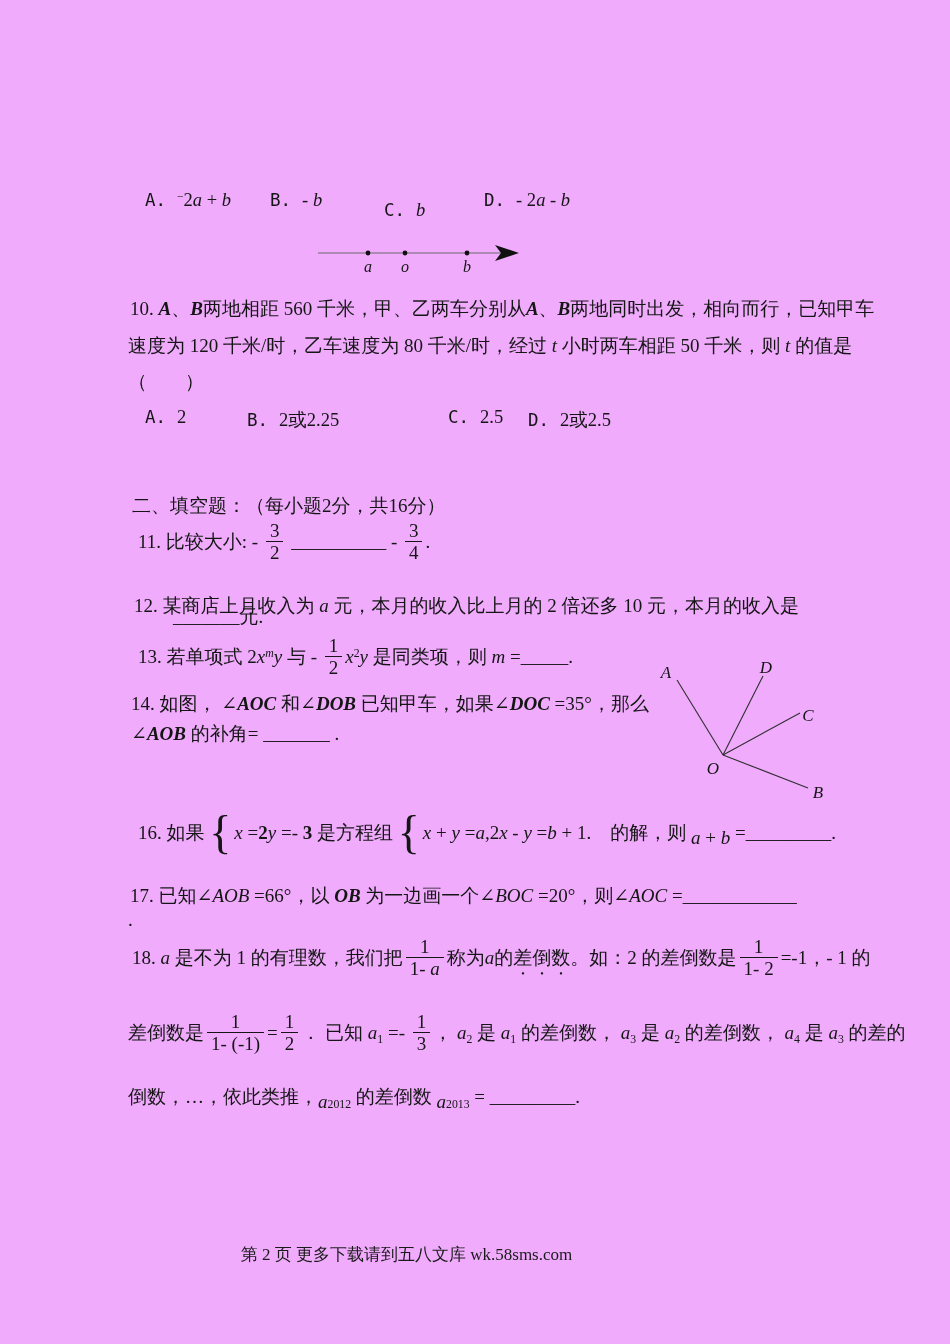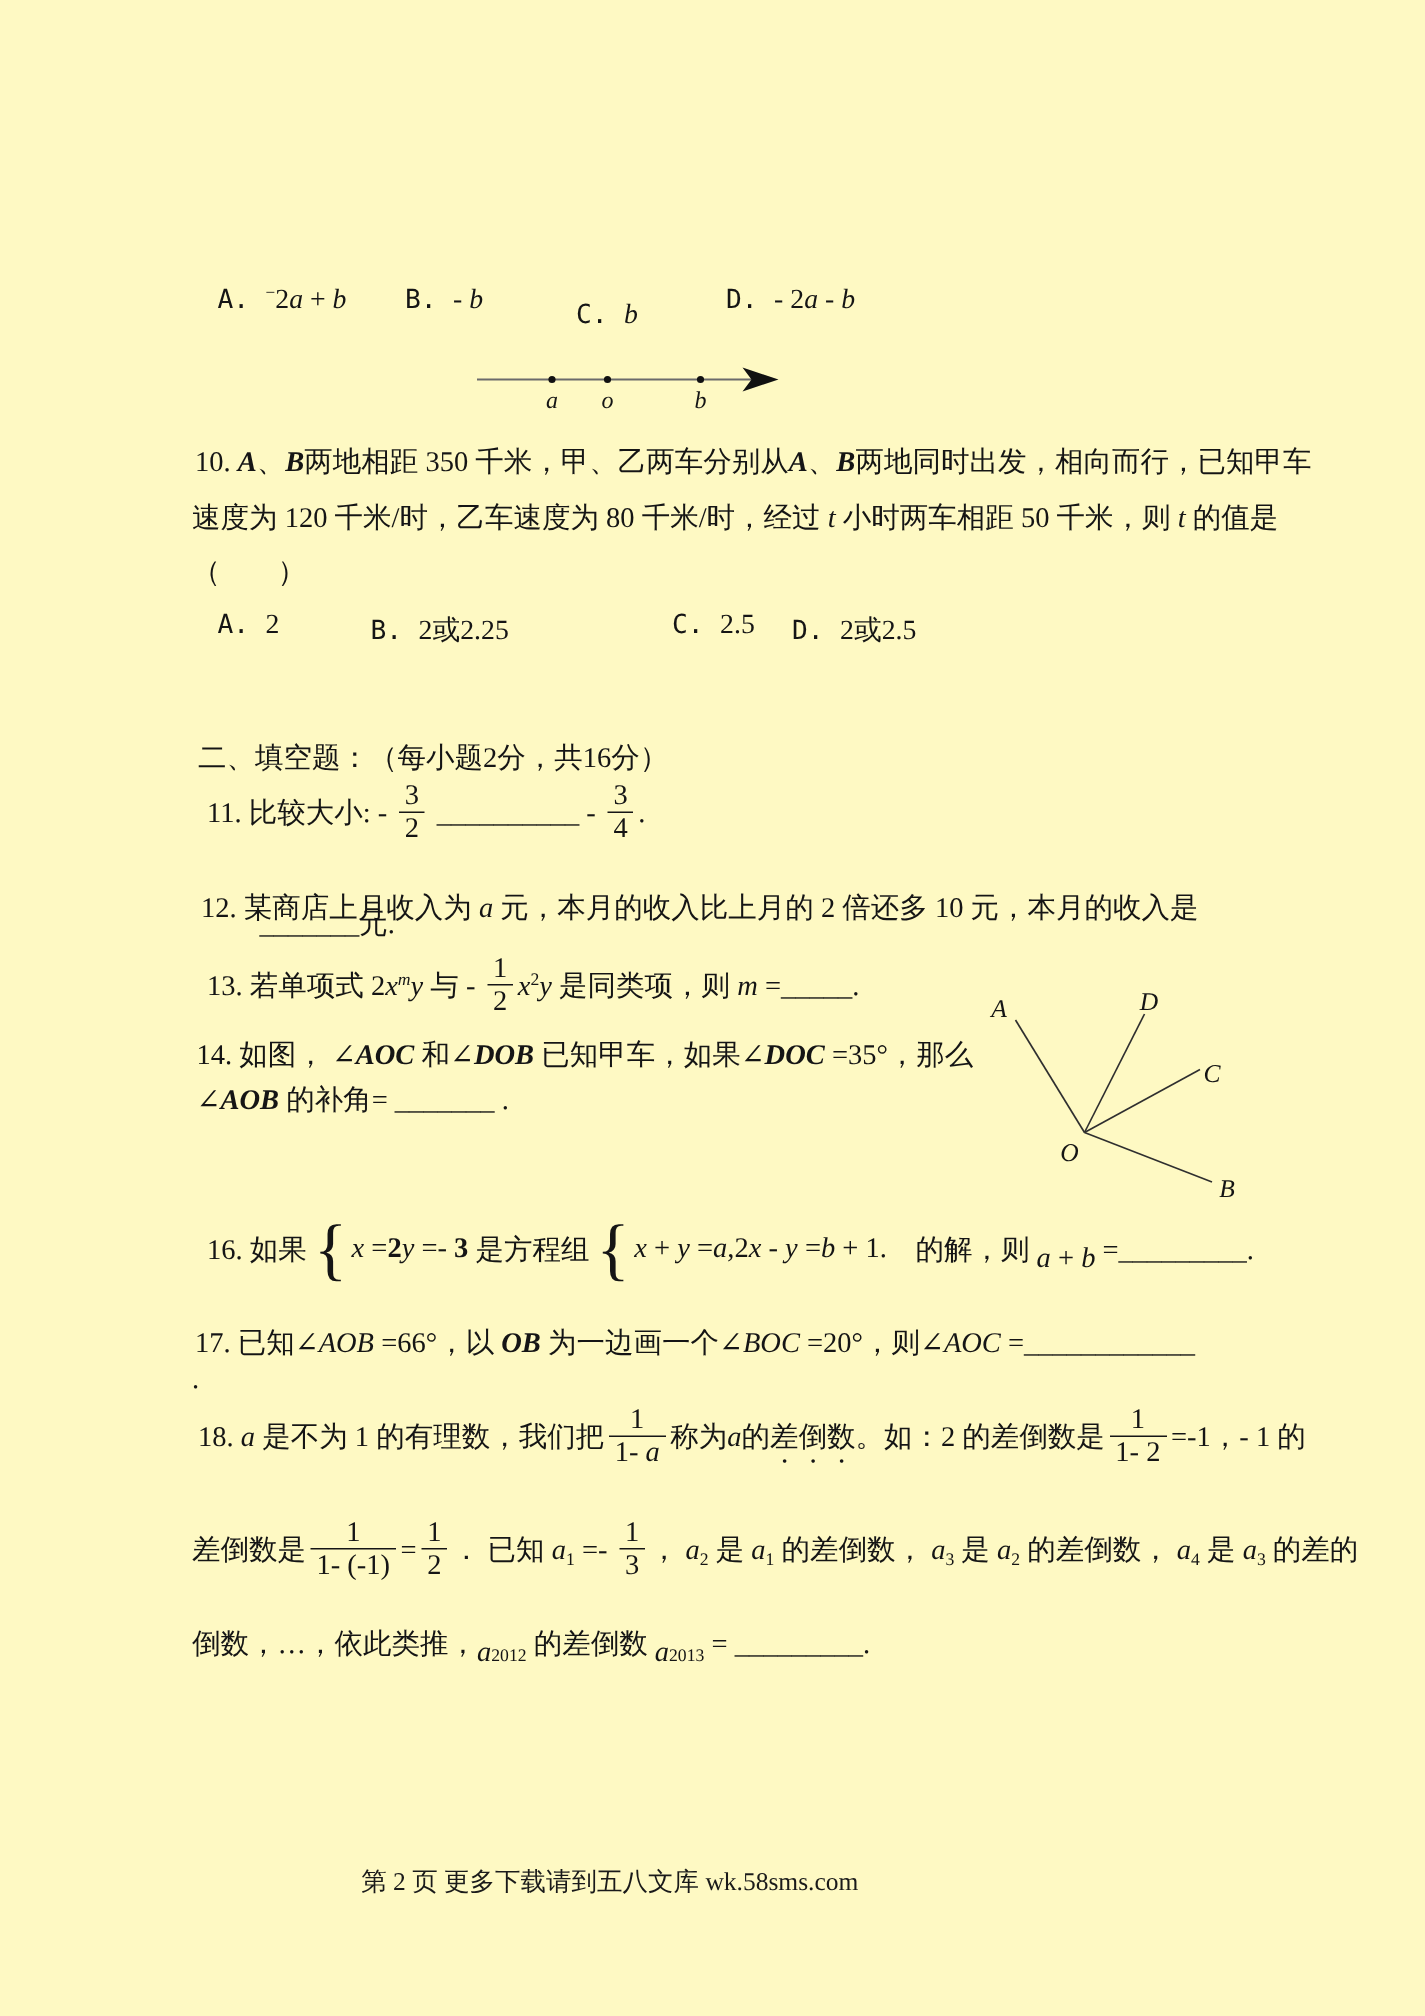--- a/index.html
+++ b/index.html
@@ -1,21 +1,21 @@
 <!DOCTYPE html>
 <html><head>
 <meta charset="utf-8">
 <style>
   html,body{margin:0;padding:0;}
   body{
     width:950px;height:1344px;background:#ffffff;position:relative;
     font-family:"Liberation Serif","DejaVu Serif",serif;color:#151515;
     -webkit-font-smoothing:antialiased;
   }
-  .page{position:absolute;left:0;top:0;width:950px;height:1344px;background:#fef9c3;overflow:hidden;}
+  .page{position:absolute;left:0;top:0;width:950px;height:1344px;background:#f0abfc;overflow:hidden;}
   .line{position:absolute;white-space:nowrap;font-size:19px;line-height:1.25;}
   .opt{position:absolute;white-space:nowrap;font-size:18.5px;}
   .opt .lbl{font-family:"DejaVu Sans Mono","Liberation Mono",monospace;font-size:17.5px;}
   .opt .expr{margin-left:11px;}
   .it{font-style:italic;}
   .bd{font-weight:bold;}
   .sup{font-size:62%;vertical-align:0.55em;}
   .sub{font-size:62%;vertical-align:-0.35em;}
   .low{vertical-align:-5px;}
   .frac{display:inline-block;vertical-align:middle;text-align:center;line-height:1.12;margin:0 3px;transform:translateY(-2px);}
@@ -56,21 +56,21 @@
     <line x1="8" y1="19" x2="198" y2="19" stroke="#6b6b6b" stroke-width="1.2"></line>
     <polygon points="185,11 209,19 185,27 191,19" fill="#111"></polygon>
     <circle cx="58" cy="19" r="2.4" fill="#111"></circle>
     <circle cx="95" cy="19" r="2.4" fill="#111"></circle>
     <circle cx="157" cy="19" r="2.4" fill="#111"></circle>
     <text x="58" y="38" text-anchor="middle">a</text>
     <text x="95" y="38" text-anchor="middle">o</text>
     <text x="157" y="38" text-anchor="middle">b</text>
   </svg>
 
-  <div class="line" style="left:130px;top:297px"><span>10. </span><span class="it bd">A</span><span>、</span><span class="it bd">B</span><span>两地相距 350 千米，甲、乙两车分别从</span><span class="it bd">A</span><span>、</span><span class="it bd">B</span><span>两地同时出发，相向而行，已知甲车</span></div>
+  <div class="line" style="left:130px;top:297px"><span>10. </span><span class="it bd">A</span><span>、</span><span class="it bd">B</span><span>两地相距 560 千米，甲、乙两车分别从</span><span class="it bd">A</span><span>、</span><span class="it bd">B</span><span>两地同时出发，相向而行，已知甲车</span></div>
   <div class="line" style="left:128px;top:334px"><span>速度为 120 千米/时，乙车速度为 80 千米/时，经过 </span><span class="it">t</span><span> 小时两车相距 50 千米，则 </span><span class="it">t</span><span> 的值是</span></div>
   <div class="line" style="left:128px;top:370px"><span>（　　）</span></div>
 
   <div class="opt" style="left:145px;top:407px">
     <span class="lbl">A.</span><span class="expr">2</span>
   </div>
   <div class="opt" style="left:247px;top:407px">
     <span class="lbl">B.</span><span class="expr">2或2.25</span>
   </div>
   <div class="opt" style="left:448px;top:407px">

